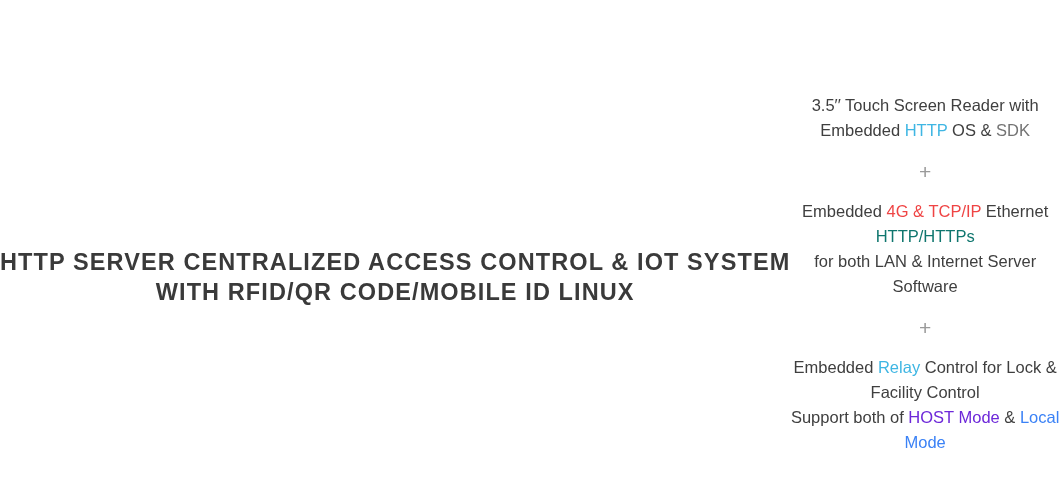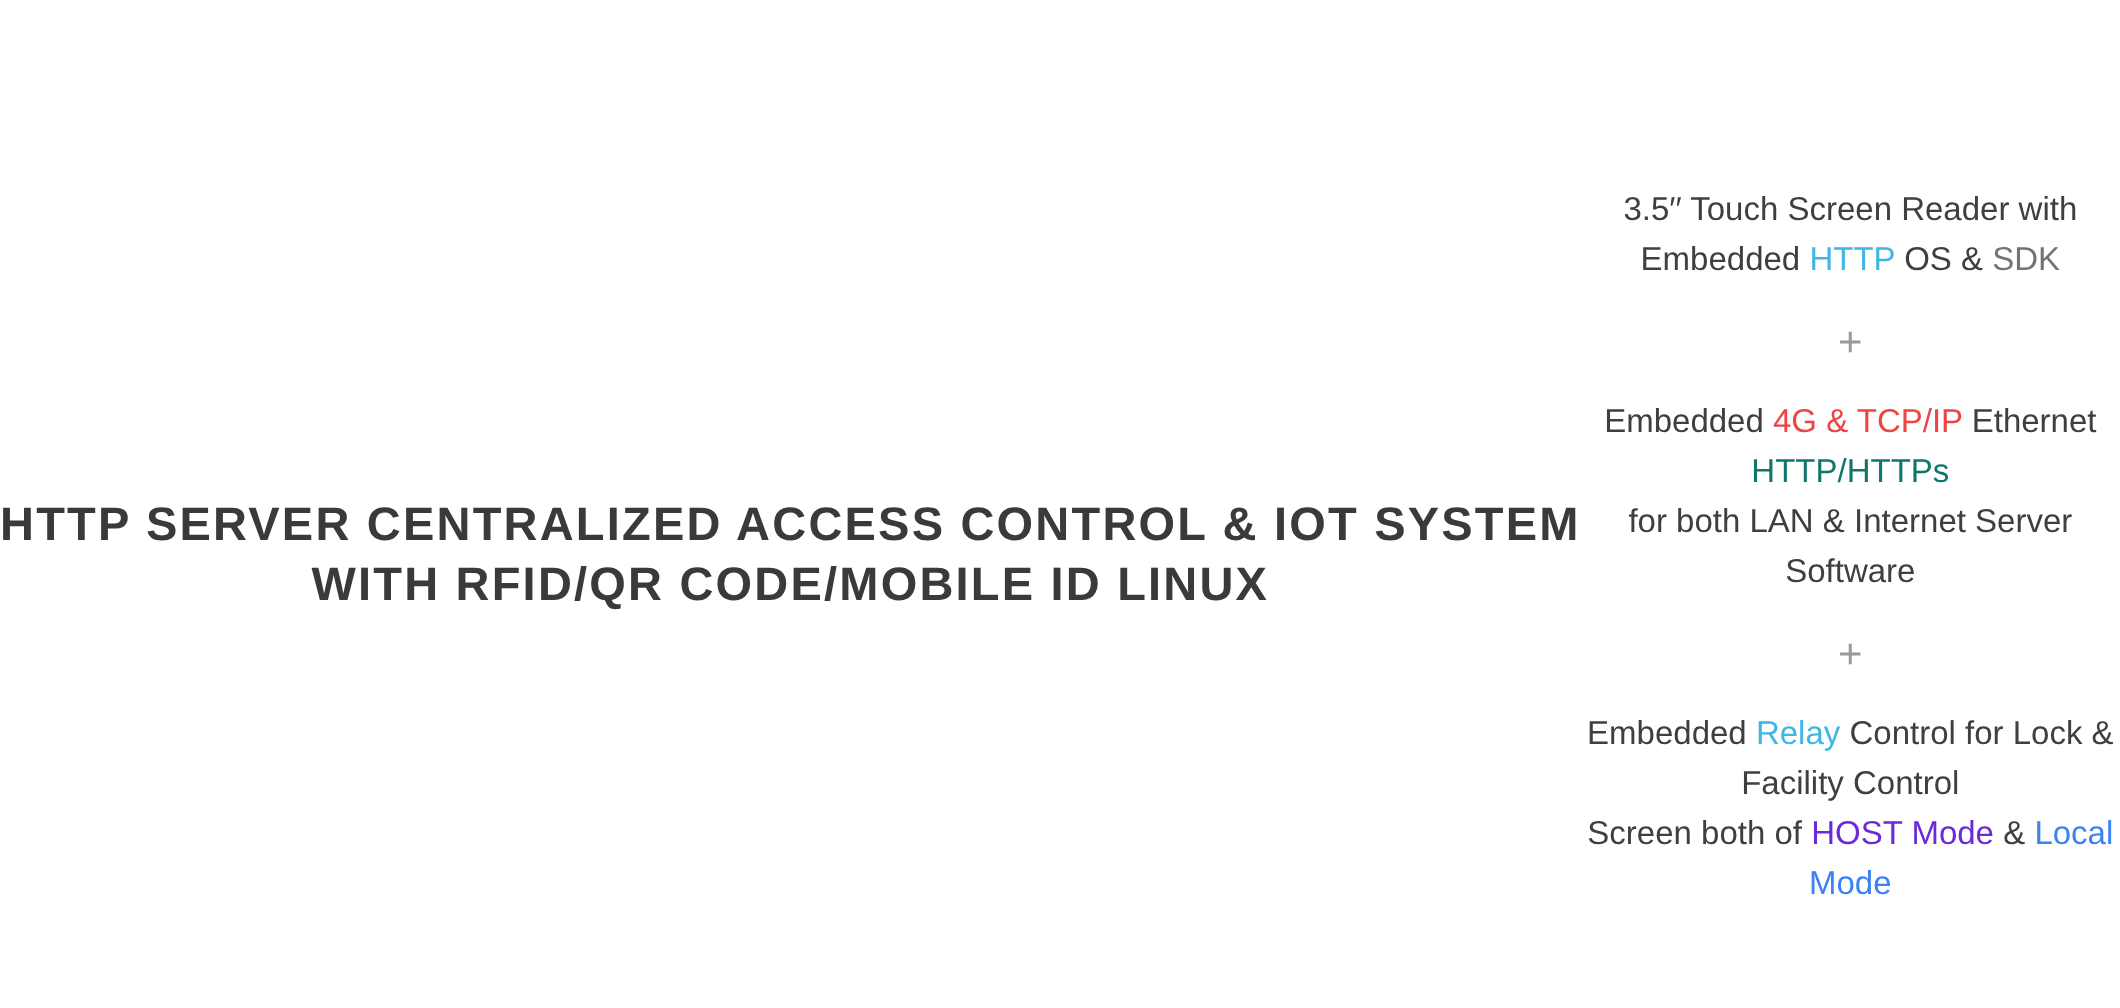--- a/index.html
+++ b/index.html
@@ -82,17 +82,17 @@
 
     <div class="para">
       <div class="para-line"><span>Embedded </span><span class="accent" style="color: #ef4444;">4G &amp; TCP/IP</span><span> Ethernet </span><span class="accent" style="color: #0f766e;">HTTP/HTTPs</span></div>
       <div class="para-line"><span>for both LAN &amp; Internet Server Software</span></div>
     </div>
 
     <div class="plus">+</div>
 
     <div class="para">
       <div class="para-line"><span>Embedded </span><span class="accent" style="color: rgb(63, 182, 227);">Relay</span><span> Control for Lock &amp; Facility Control</span></div>
-      <div class="para-line"><span>Screen both of </span><span class="accent" style="color: #6d28d9;">HOST Mode</span><span> &amp; </span><span class="accent" style="color: #3b82f6;">Local Mode</span></div>
+      <div class="para-line"><span>Support both of </span><span class="accent" style="color: #6d28d9;">HOST Mode</span><span> &amp; </span><span class="accent" style="color: #3b82f6;">Local Mode</span></div>
     </div>
 
   </div>
 </div>
 
 </body></html>

